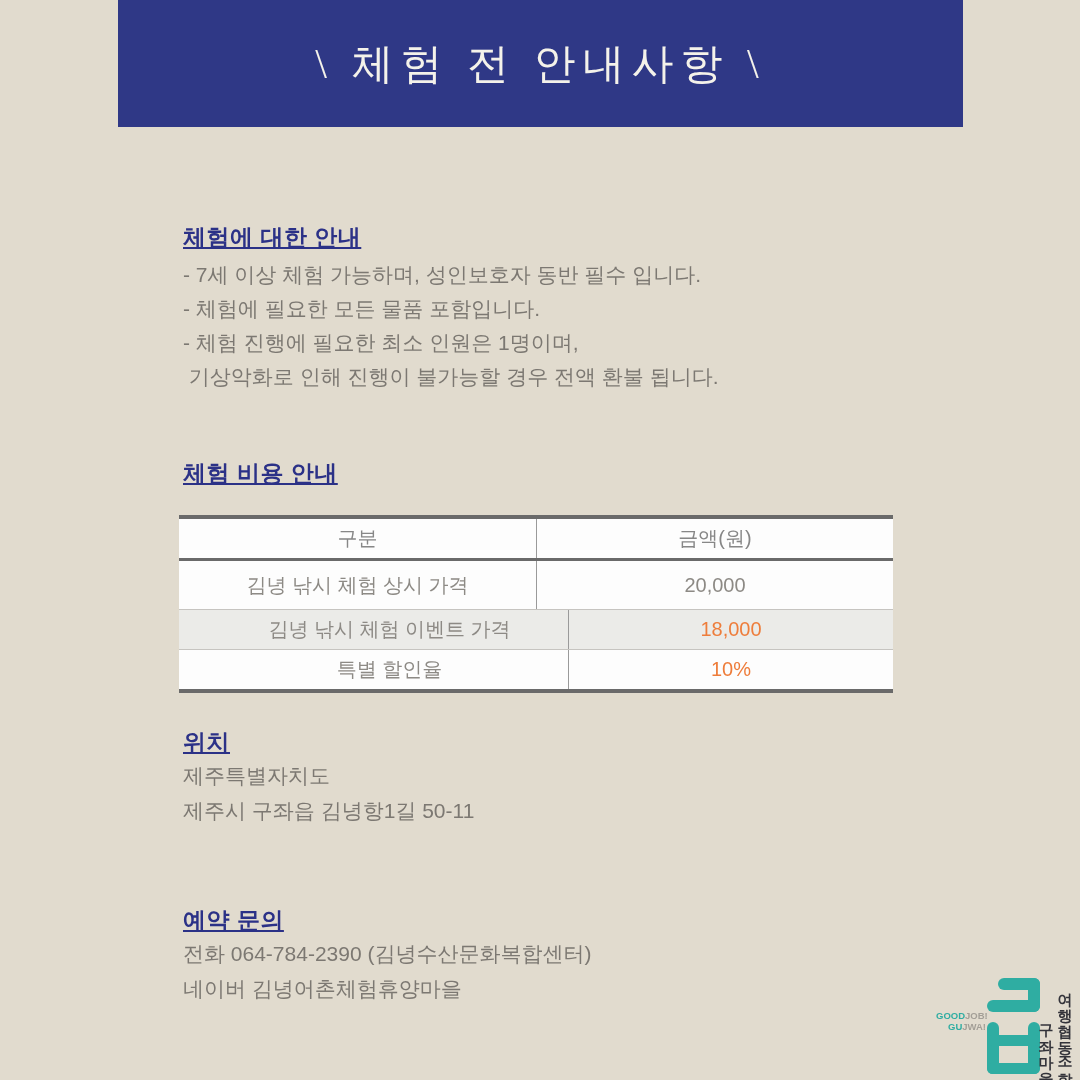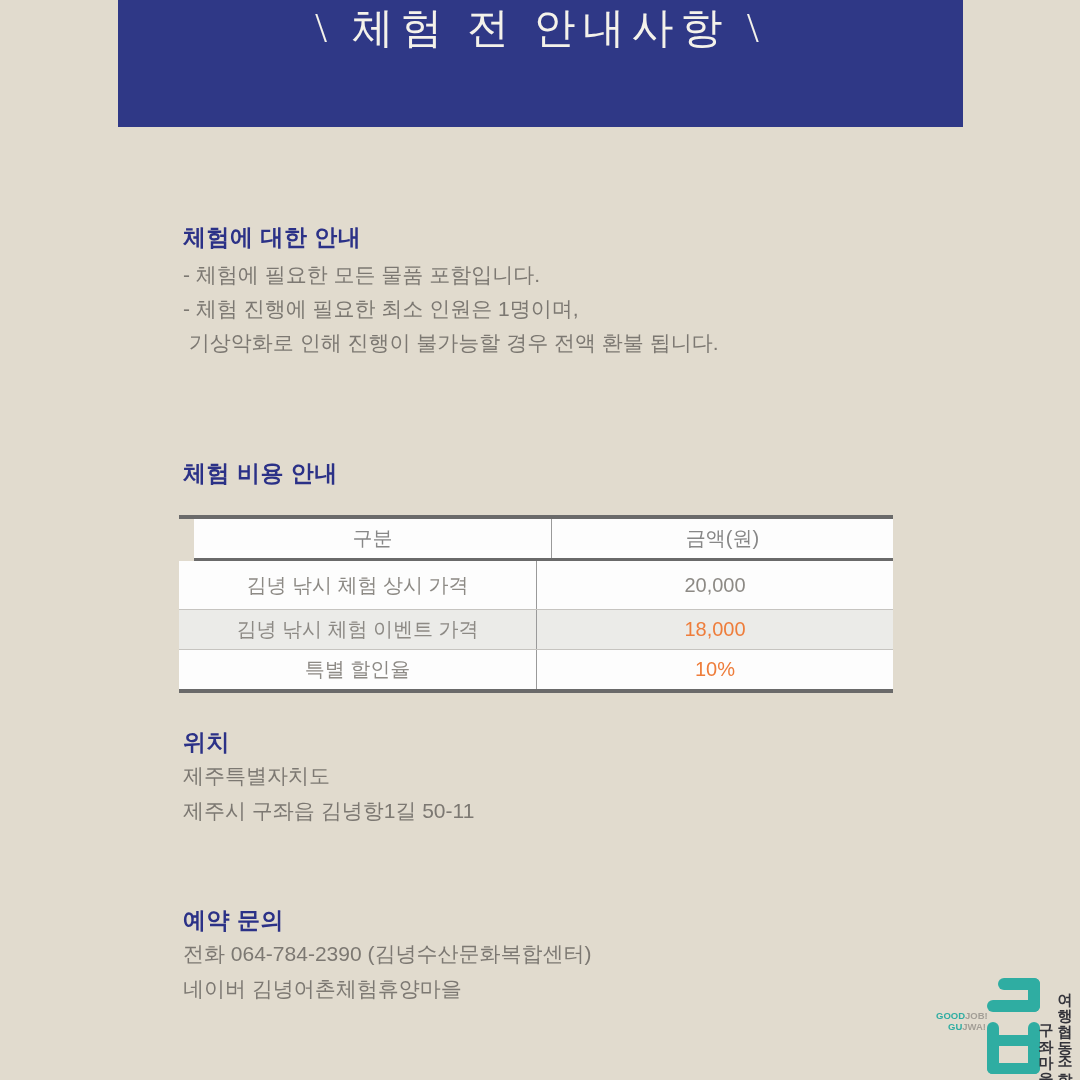--- a/index.html
+++ b/index.html
@@ -4,50 +4,50 @@
 <style>
   html,body{margin:0;padding:0}
   body{
     width:1080px;height:1080px;position:relative;overflow:hidden;
     background:#e1dbce;
     font-family:"Liberation Sans","DejaVu Sans",sans-serif;
   }
   
   .band{
     position:absolute;left:118px;top:0;width:845px;height:127px;
-    background:#2f3886;display:flex;justify-content:center;
+    background:#2f3886;display:flex;align-items:center;justify-content:center;
   }
   .band-title{
     color:#f4f2ea;font-family:"Liberation Serif","DejaVu Serif",serif;
     font-size:42px;font-weight:400;letter-spacing:7px;white-space:pre;
   }
   
   .sec-heading{
     position:absolute;left:183px;color:#2b3187;
-    font-size:23px;font-weight:700;letter-spacing:0.5px;
+    font-size:23px;font-weight:700;letter-spacing:0.5px;text-decoration:underline;
   }
   .h-about{top:222px}
   .h-pricing{top:458px}
   .h-location{top:727px}
   .h-booking{top:905px}
   
   .lines{position:absolute;left:183px;color:#7c7872;font-size:21px;}
   .lines .line{white-space:pre-wrap;}
   .l-about{top:258px;line-height:34px;}
   .l-location{top:758px;line-height:35px;}
   .l-booking{top:936px;line-height:35px;}
   
   .price-table{
     position:absolute;left:179px;top:515px;width:714px;
     border-top:4px solid #6a6a6a;border-bottom:4px solid #6a6a6a;
     box-sizing:border-box;
   }
   .t-row{display:flex;height:48px;background:#fdfdfd;box-sizing:border-box;}
-  .t-row.t-head{border-bottom:3px solid #6a6a6a;height:42px;margin-left:15px;}
-  .t-row.sep{border-top:1px solid #c6c4c0;height:40px;}
+  .t-row.t-head{border-bottom:3px solid #6a6a6a;height:42px;}
+  .t-row.sep{border-top:1px solid #c6c4c0;height:40px;padding-left:32px;}
   .t-row.shaded{background:#ebebe8;}
   .t-cell{
     display:flex;align-items:center;justify-content:center;
     font-size:20px;color:#8d8a85;box-sizing:border-box;
   }
   .c1{width:358px;border-right:1px solid #9a9a9a;}
   .c2{flex:1;}
   .t-head .t-cell{color:#878787;}
   .highlight{color:#ee7d3b;text-align:right;}
   
@@ -69,20 +69,21 @@
 </style>
 </head>
 <body>
 
 <div class="band">
   <div class="band-title">\ 체험 전 안내사항 \</div>
 </div>
 
 <div class="sec-heading h-about">체험에 대한 안내</div>
 <div class="lines l-about">
+  <div class="line">- 7세 이상 체험 가능하며, 성인보호자 동반 필수 입니다.</div>
   <div class="line">- 체험에 필요한 모든 물품 포함입니다.</div>
   <div class="line">- 체험 진행에 필요한 최소 인원은 1명이며,</div>
   <div class="line"> 기상악화로 인해 진행이 불가능할 경우 전액 환불 됩니다.</div>
 </div>
 
 <div class="sec-heading h-pricing">체험 비용 안내</div>
 <div class="price-table">
   <div class="t-row t-head">
     <div class="t-cell c1">구분</div>
     <div class="t-cell c2">금액(원)</div>

